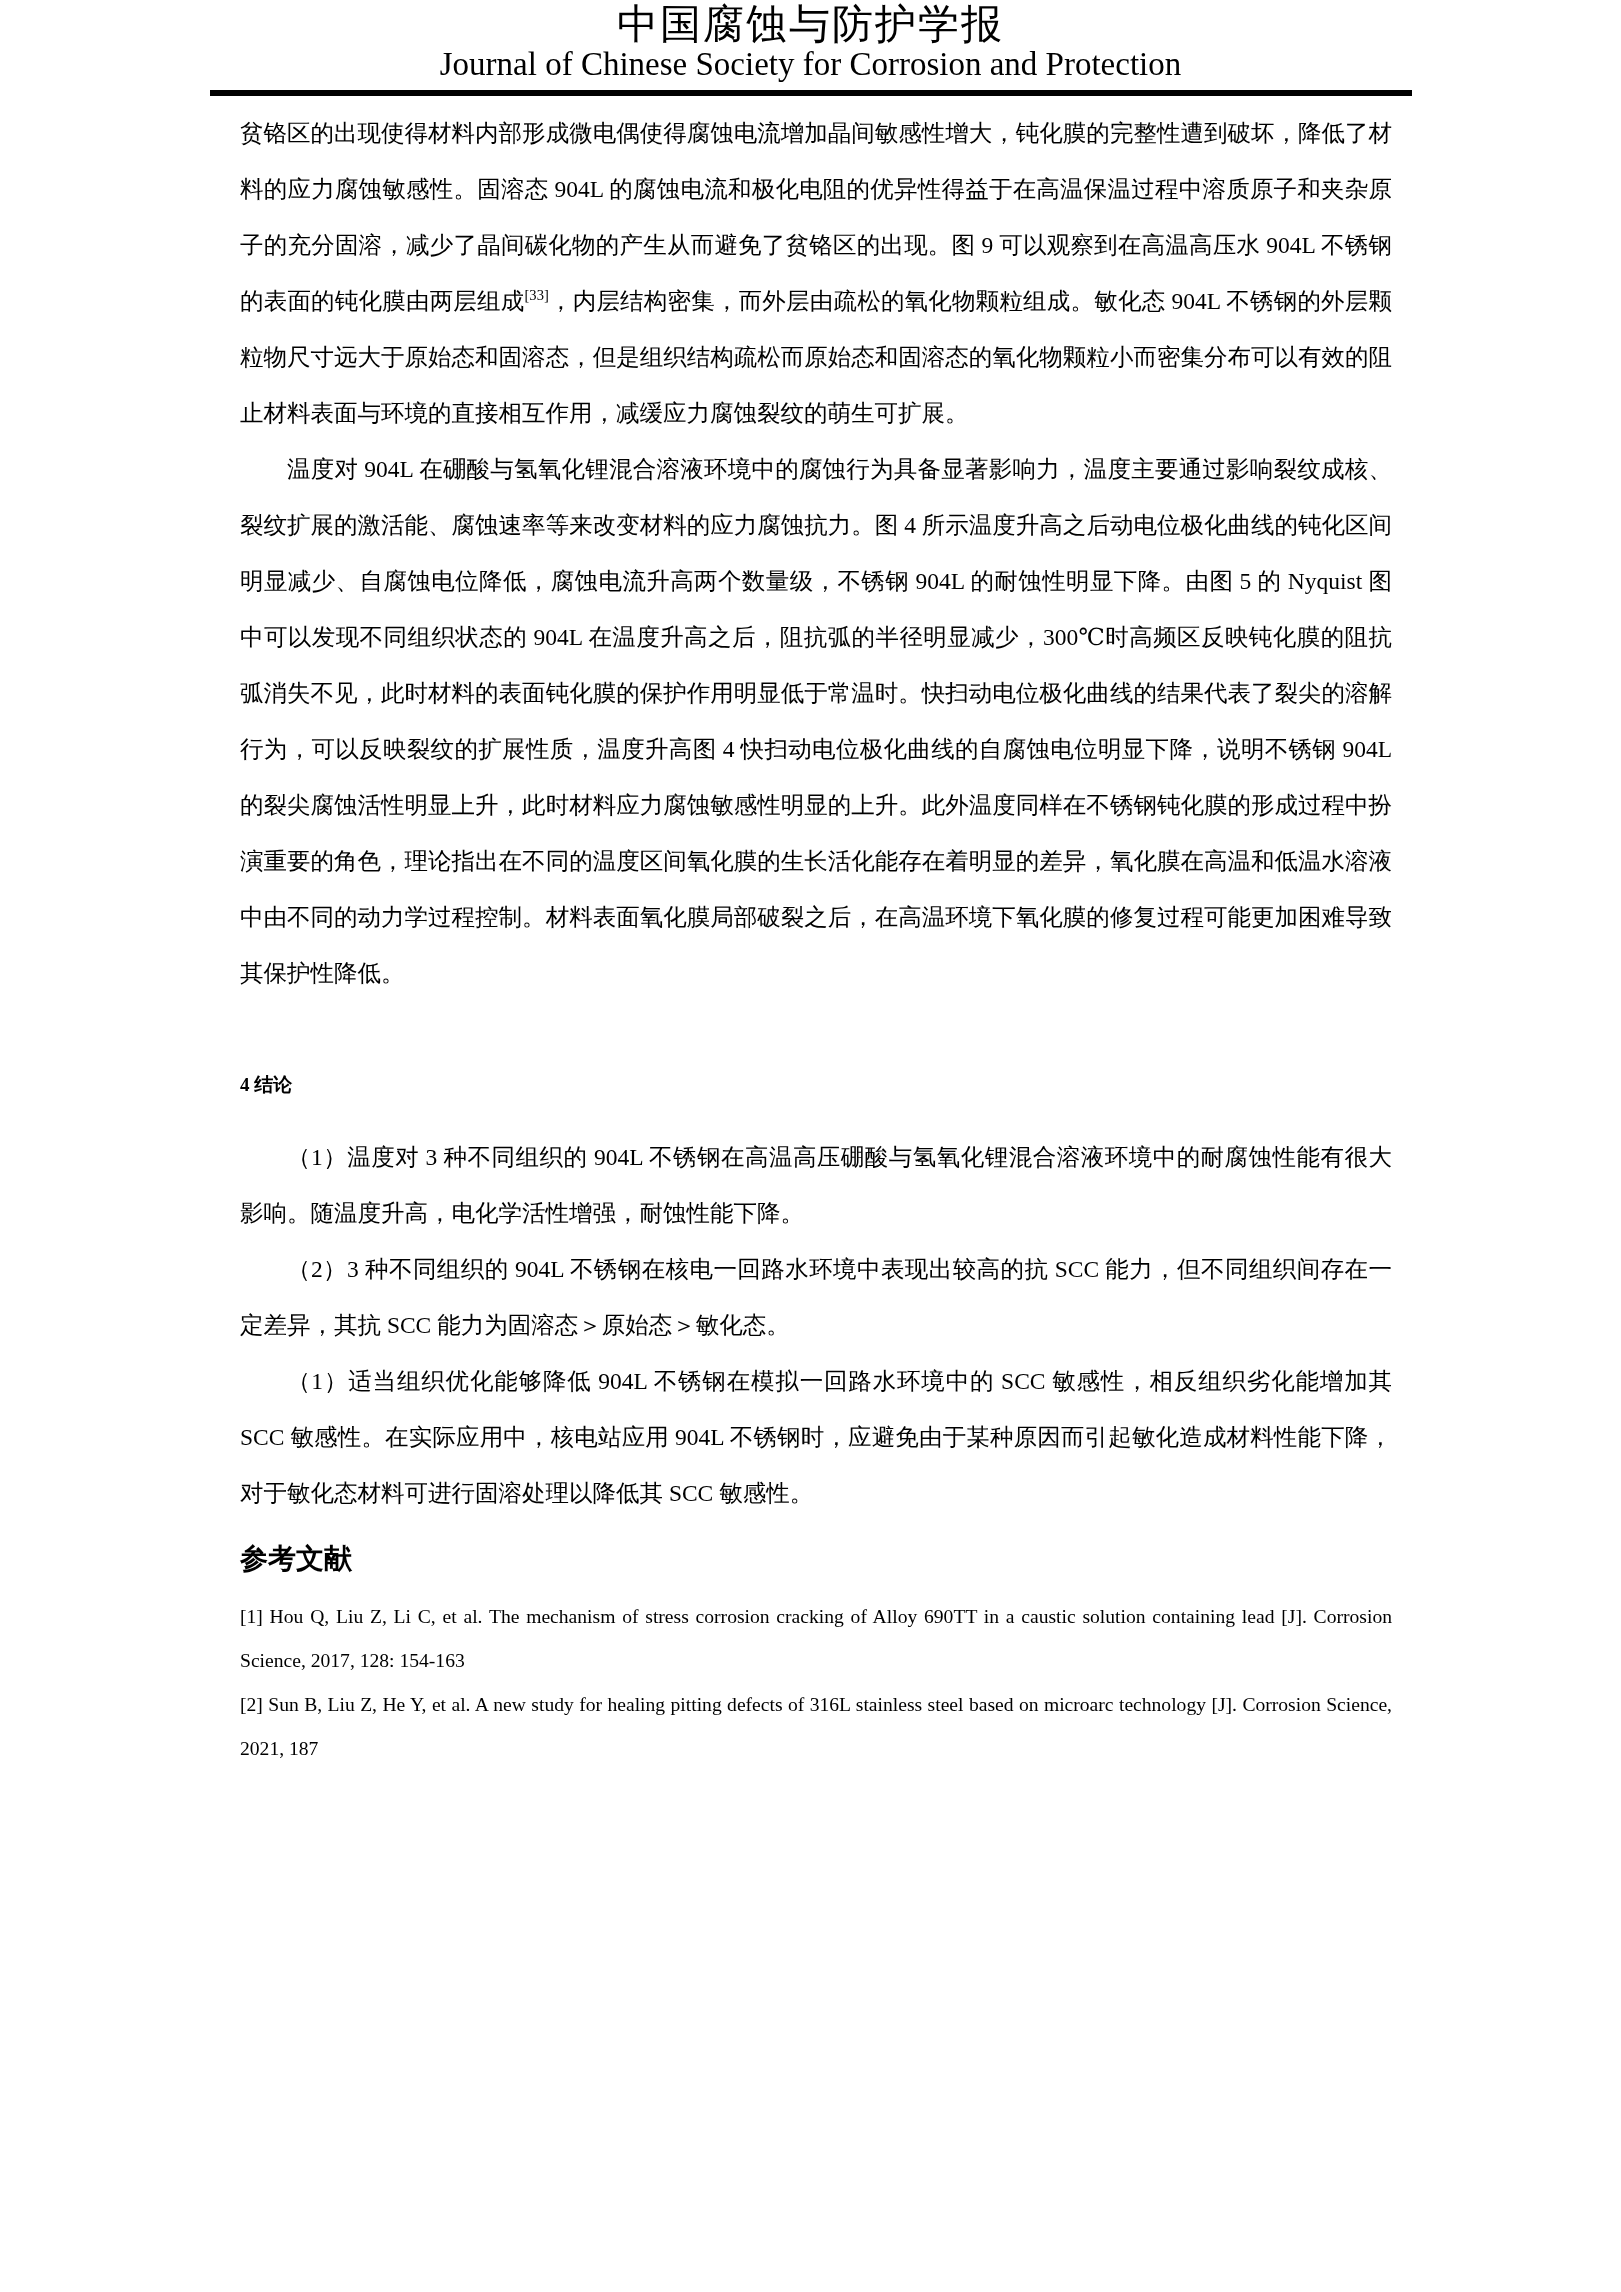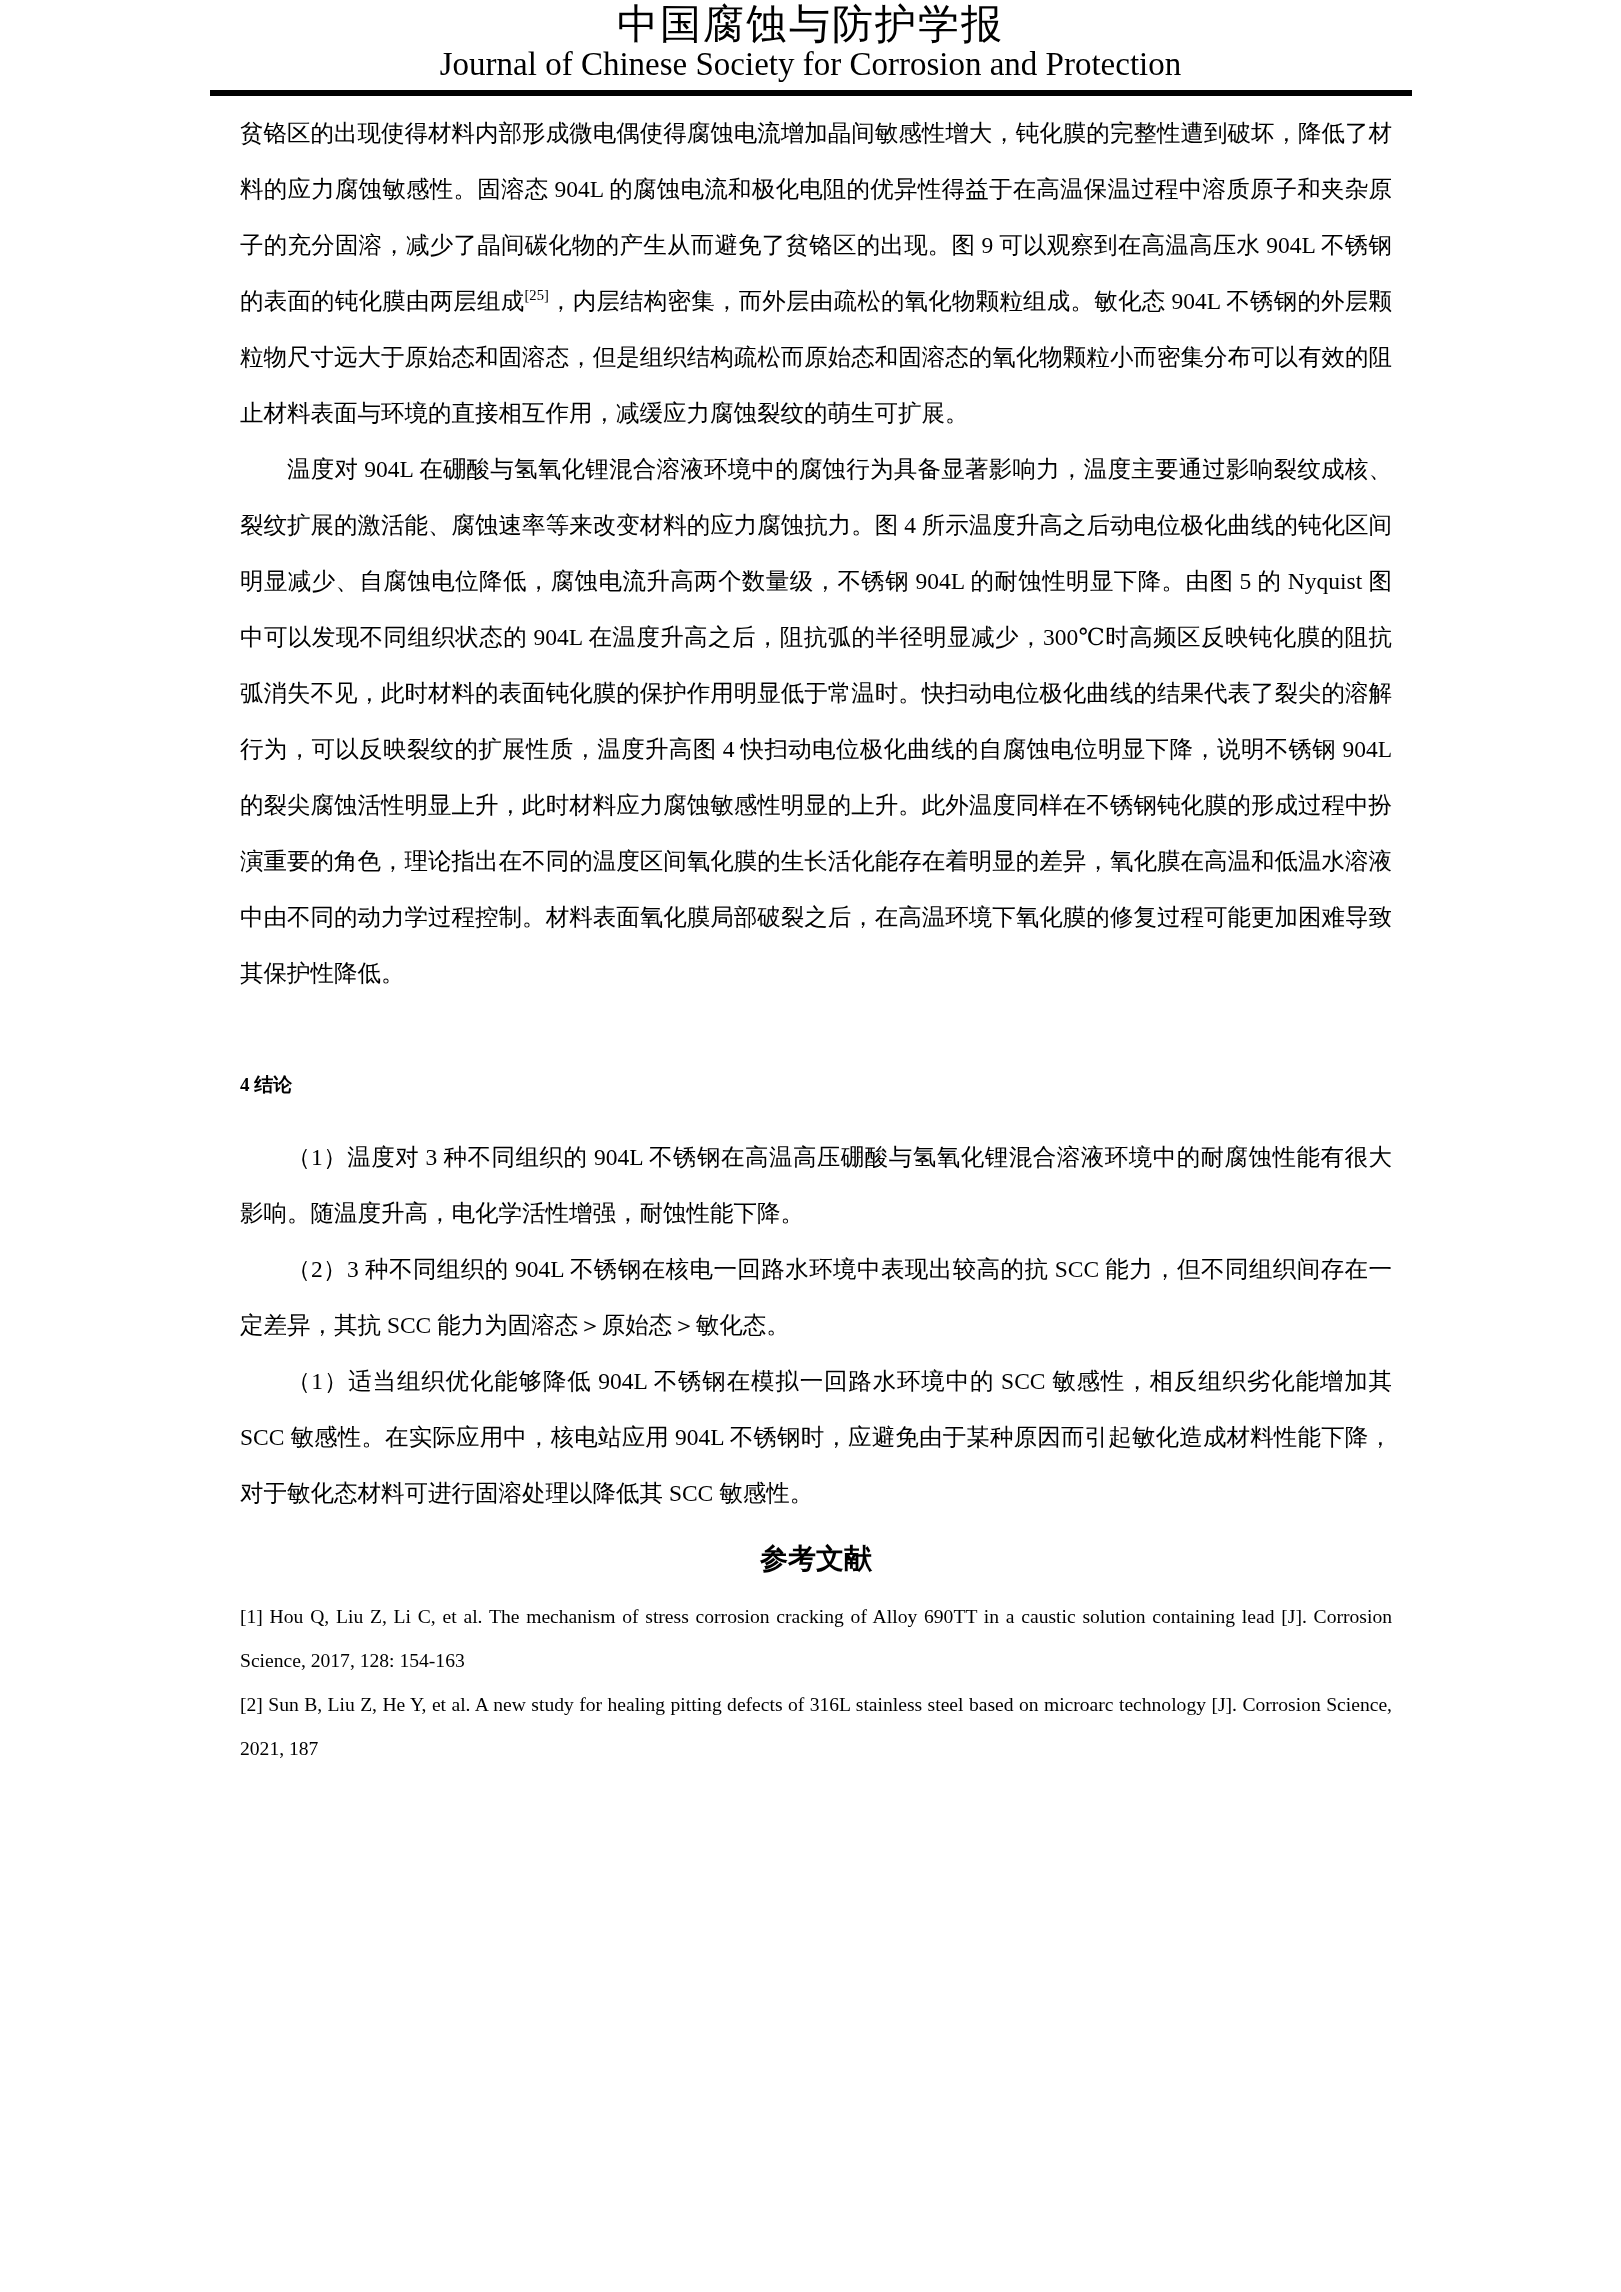--- a/index.html
+++ b/index.html
@@ -60,42 +60,42 @@
     line-height: 39px;
     font-weight: 700;
     margin: 64px 0 24.5px 0;
     text-align: left;
   }
   .refs-heading {
     font-size: 28px;
     line-height: 39px;
     font-weight: 700;
     margin: 17.6px 0 17.6px 0;
-    text-align: center;
+    text-align: left;
   }
   .ref-item {
     font-size: 19.6px;
     line-height: 44px;
     margin: 0;
   }
 </style>
 </head>
 <body>
 
 <div class="page">
 
   <div class="header">
     <div class="title-zh">中国腐蚀与防护学报</div>
     <div class="title-en">Journal of Chinese Society for Corrosion and Protection</div>
     <div class="header-rule"></div>
   </div>
 
   <div class="content">
 
-    <p class="body-para"><span>贫铬区的出现使得材料内部形成微电偶使得腐蚀电流增加晶间敏感性增大，钝化膜的完整性遭到破坏，降低了材料的应力腐蚀敏感性。固溶态 904L 的腐蚀电流和极化电阻的优异性得益于在高温保温过程中溶质原子和夹杂原子的充分固溶，减少了晶间碳化物的产生从而避免了贫铬区的出现。图 9 可以观察到在高温高压水 904L 不锈钢的表面的钝化膜由两层组成</span><span class="sup">[25]</span><span>，内层结构密集，而外层由疏松的氧化物颗粒组成。敏化态 904L 不锈钢的外层颗粒物尺寸远大于原始态和固溶态，但是组织结构疏松而原始态和固溶态的氧化物颗粒小而密集分布可以有效的阻止材料表面与环境的直接相互作用，减缓应力腐蚀裂纹的萌生可扩展。</span></p>
+    <p class="body-para"><span>贫铬区的出现使得材料内部形成微电偶使得腐蚀电流增加晶间敏感性增大，钝化膜的完整性遭到破坏，降低了材料的应力腐蚀敏感性。固溶态 904L 的腐蚀电流和极化电阻的优异性得益于在高温保温过程中溶质原子和夹杂原子的充分固溶，减少了晶间碳化物的产生从而避免了贫铬区的出现。图 9 可以观察到在高温高压水 904L 不锈钢的表面的钝化膜由两层组成</span><span class="sup">[33]</span><span>，内层结构密集，而外层由疏松的氧化物颗粒组成。敏化态 904L 不锈钢的外层颗粒物尺寸远大于原始态和固溶态，但是组织结构疏松而原始态和固溶态的氧化物颗粒小而密集分布可以有效的阻止材料表面与环境的直接相互作用，减缓应力腐蚀裂纹的萌生可扩展。</span></p>
 
     <p class="body-para indent">温度对 904L 在硼酸与氢氧化锂混合溶液环境中的腐蚀行为具备显著影响力，温度主要通过影响裂纹成核、裂纹扩展的激活能、腐蚀速率等来改变材料的应力腐蚀抗力。图 4 所示温度升高之后动电位极化曲线的钝化区间明显减少、自腐蚀电位降低，腐蚀电流升高两个数量级，不锈钢 904L 的耐蚀性明显下降。由图 5 的 Nyquist 图中可以发现不同组织状态的 904L 在温度升高之后，阻抗弧的半径明显减少，300℃时高频区反映钝化膜的阻抗弧消失不见，此时材料的表面钝化膜的保护作用明显低于常温时。快扫动电位极化曲线的结果代表了裂尖的溶解行为，可以反映裂纹的扩展性质，温度升高图 4 快扫动电位极化曲线的自腐蚀电位明显下降，说明不锈钢 904L 的裂尖腐蚀活性明显上升，此时材料应力腐蚀敏感性明显的上升。此外温度同样在不锈钢钝化膜的形成过程中扮演重要的角色，理论指出在不同的温度区间氧化膜的生长活化能存在着明显的差异，氧化膜在高温和低温水溶液中由不同的动力学过程控制。材料表面氧化膜局部破裂之后，在高温环境下氧化膜的修复过程可能更加困难导致其保护性降低。</p>
 
     <h2 class="section-heading">4 结论</h2>
 
     <p class="body-para indent">（1）温度对 3 种不同组织的 904L 不锈钢在高温高压硼酸与氢氧化锂混合溶液环境中的耐腐蚀性能有很大影响。随温度升高，电化学活性增强，耐蚀性能下降。</p>
 
     <p class="body-para indent">（2）3 种不同组织的 904L 不锈钢在核电一回路水环境中表现出较高的抗 SCC 能力，但不同组织间存在一定差异，其抗 SCC 能力为固溶态＞原始态＞敏化态。</p>
 
     <p class="body-para indent">（1）适当组织优化能够降低 904L 不锈钢在模拟一回路水环境中的 SCC 敏感性，相反组织劣化能增加其 SCC 敏感性。在实际应用中，核电站应用 904L 不锈钢时，应避免由于某种原因而引起敏化造成材料性能下降，对于敏化态材料可进行固溶处理以降低其 SCC 敏感性。</p>

